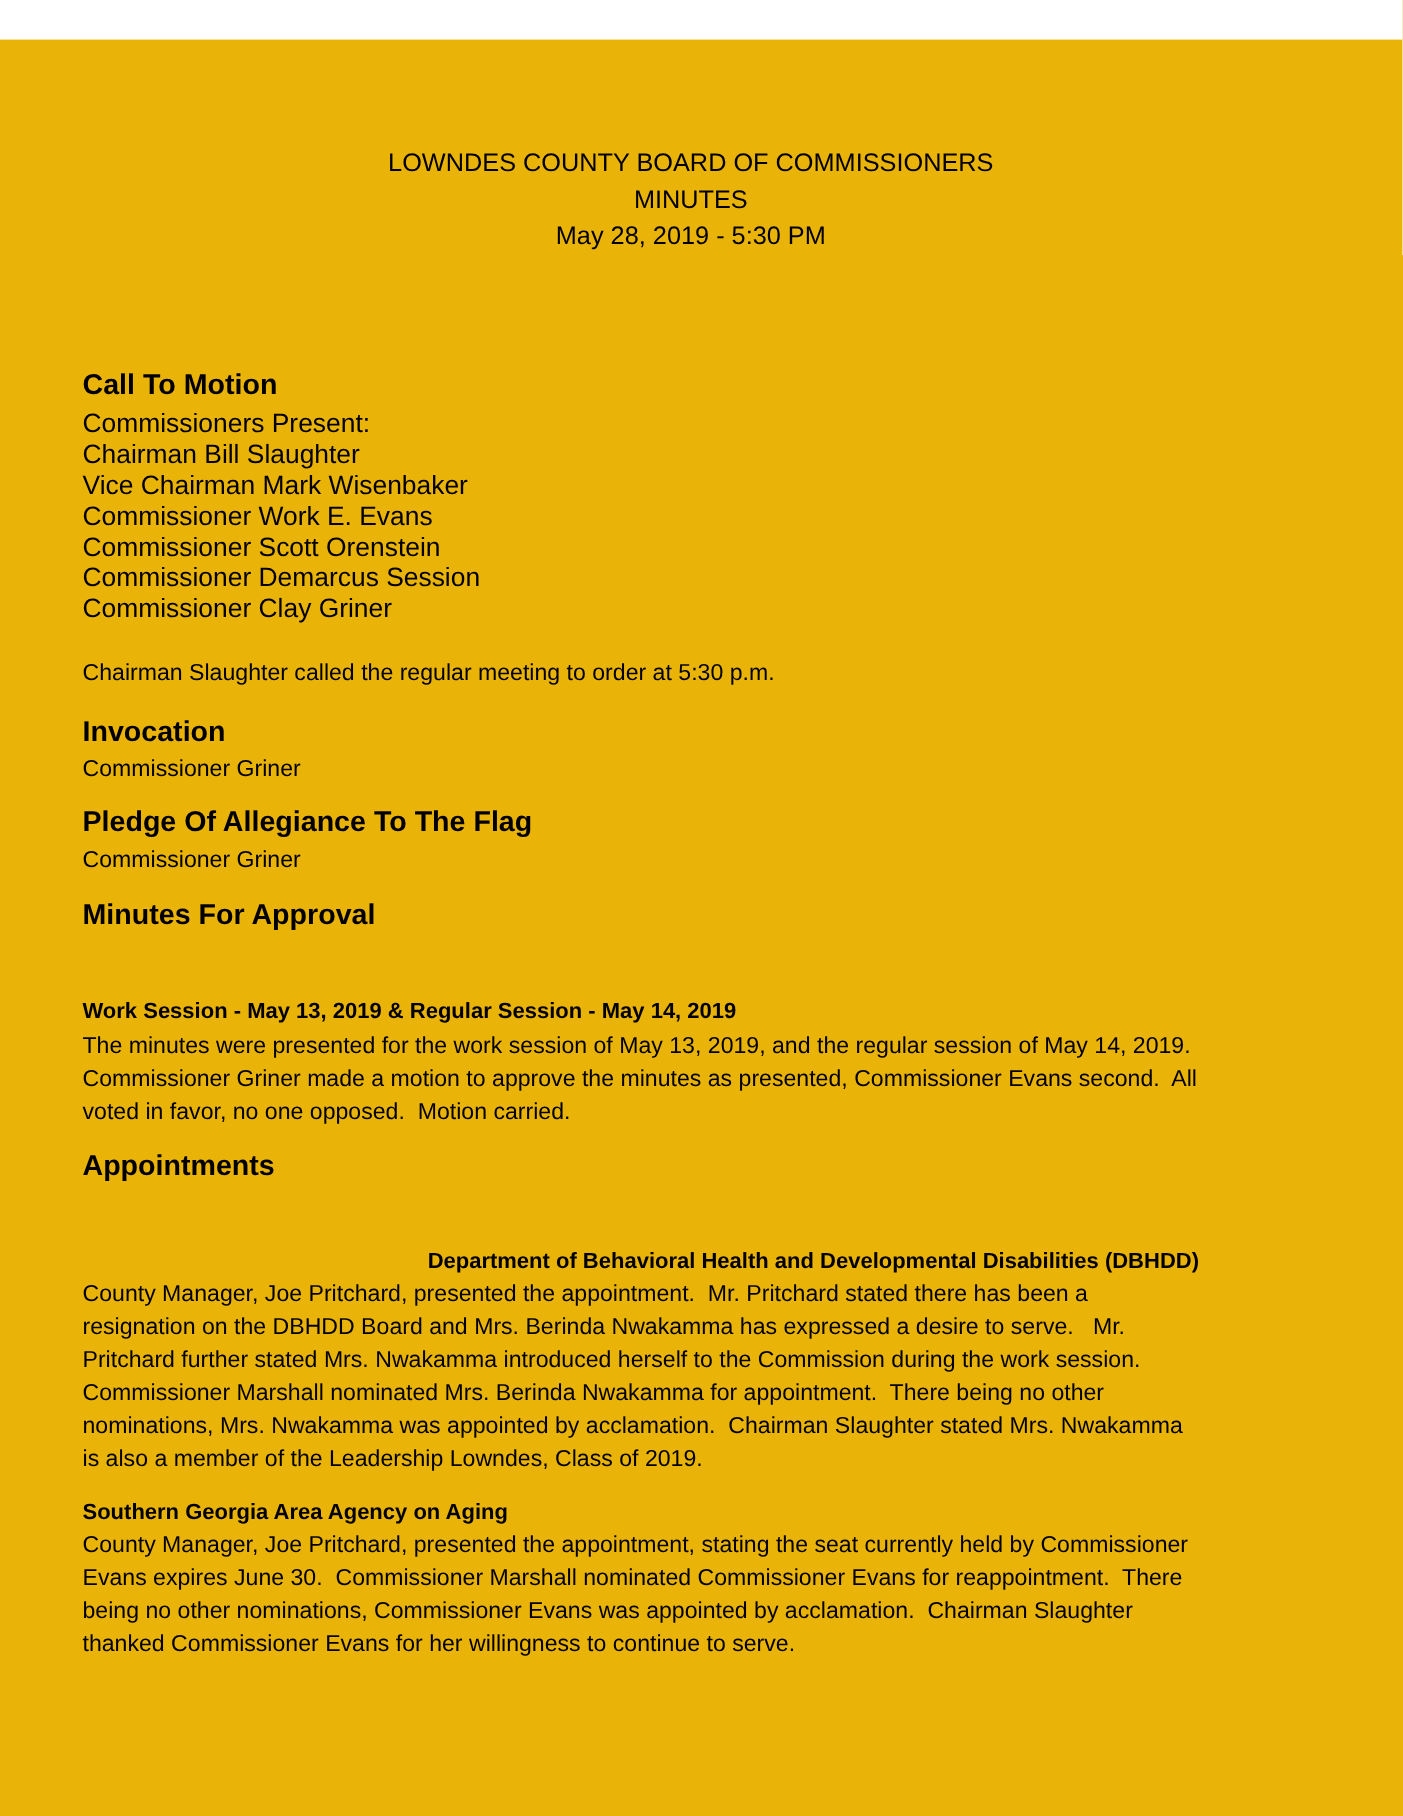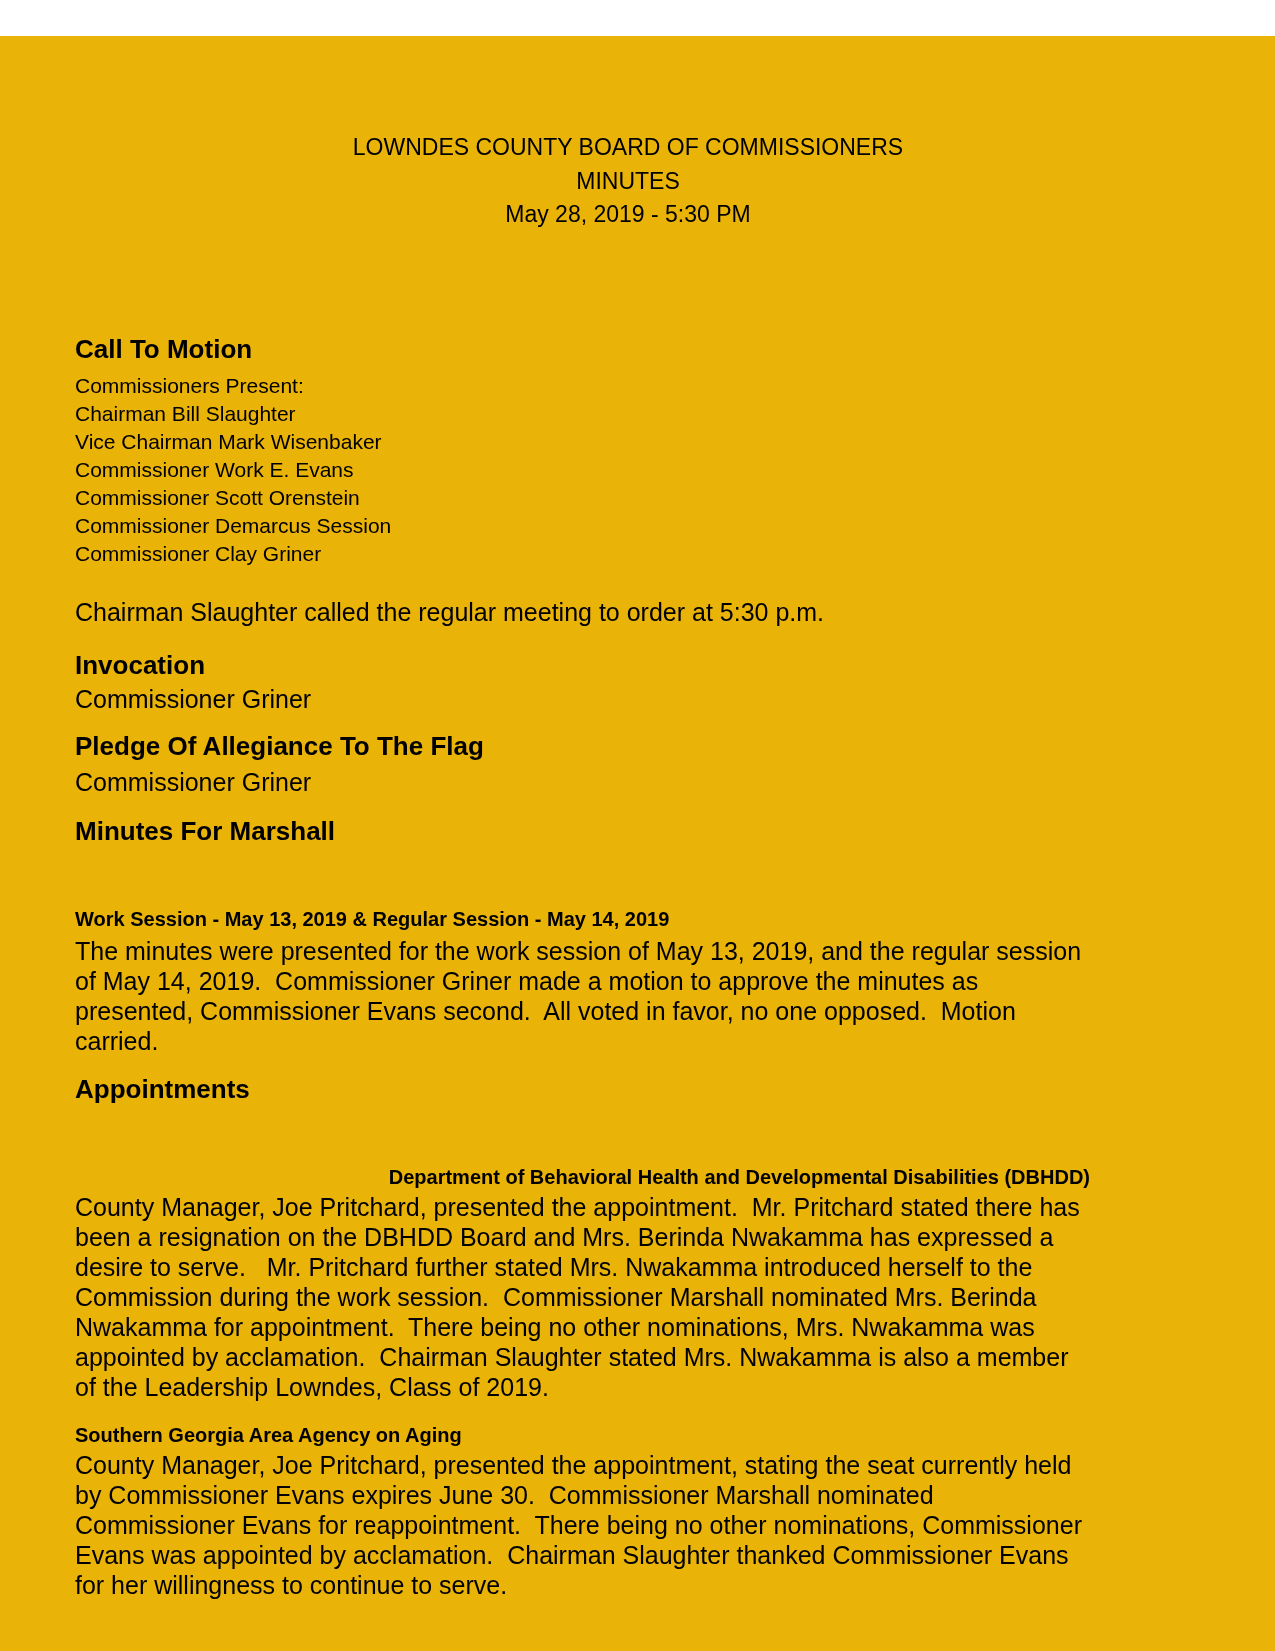--- a/index.html
+++ b/index.html
@@ -30,29 +30,29 @@
     margin: 0;
   }
   .h2 {
     font-size: 20px;
     line-height: 30px;
     font-weight: bold;
     margin: 0;
     width: 1015px;
   }
   .body-para {
-    font-size: 25px;
+    font-size: 21px;
     line-height: 30px;
     margin: 0;
     width: 1015px;
     white-space: pre-wrap;
   }
   .roster {
     margin-top: 7px;
-    font-size: 21px;
+    font-size: 24px;
     line-height: 28px;
   }
   .roster-line { margin: 0; }
 
   .mt-cto          { margin-top: 101px; }
   .mt-note         { margin-top: 29px; }
   .mt-invocation   { margin-top: 22px; }
   .mt-presenter    { margin-top: 3px; }
   .mt-pledge       { margin-top: 16px; }
   .mt-presenter2   { margin-top: 5px; }
@@ -93,21 +93,21 @@
       <h1 class="h1 mt-invocation">Invocation</h1>
       <p class="body-para mt-presenter">Commissioner Griner</p>
     </section>
 
     <section>
       <h1 class="h1 mt-pledge">Pledge Of Allegiance To The Flag</h1>
       <p class="body-para mt-presenter2">Commissioner Griner</p>
     </section>
 
     <section>
-      <h1 class="h1 mt-mfa">Minutes For Marshall</h1>
+      <h1 class="h1 mt-mfa">Minutes For Approval</h1>
       <h2 class="h2 mt-ws">Work Session - May 13, 2019 &amp; Regular Session - May 14, 2019</h2>
       <p class="body-para mt-ws-body">The minutes were presented for the work session of May 13, 2019, and the regular session of May 14, 2019.  Commissioner Griner made a motion to approve the minutes as presented, Commissioner Evans second.  All voted in favor, no one opposed.  Motion carried.</p>
     </section>
 
     <section>
       <h1 class="h1 mt-appointments">Appointments</h1>
 
       <h2 class="h2 mt-dbhdd">Department of Behavioral Health and Developmental Disabilities (DBHDD)</h2>
       <p class="body-para">County Manager, Joe Pritchard, presented the appointment.  Mr. Pritchard stated there has been a resignation on the DBHDD Board and Mrs. Berinda Nwakamma has expressed a desire to serve.   Mr. Pritchard further stated Mrs. Nwakamma introduced herself to the Commission during the work session.  Commissioner Marshall nominated Mrs. Berinda Nwakamma for appointment.  There being no other nominations, Mrs. Nwakamma was appointed by acclamation.  Chairman Slaughter stated Mrs. Nwakamma is also a member of the Leadership Lowndes, Class of 2019.</p>
 

